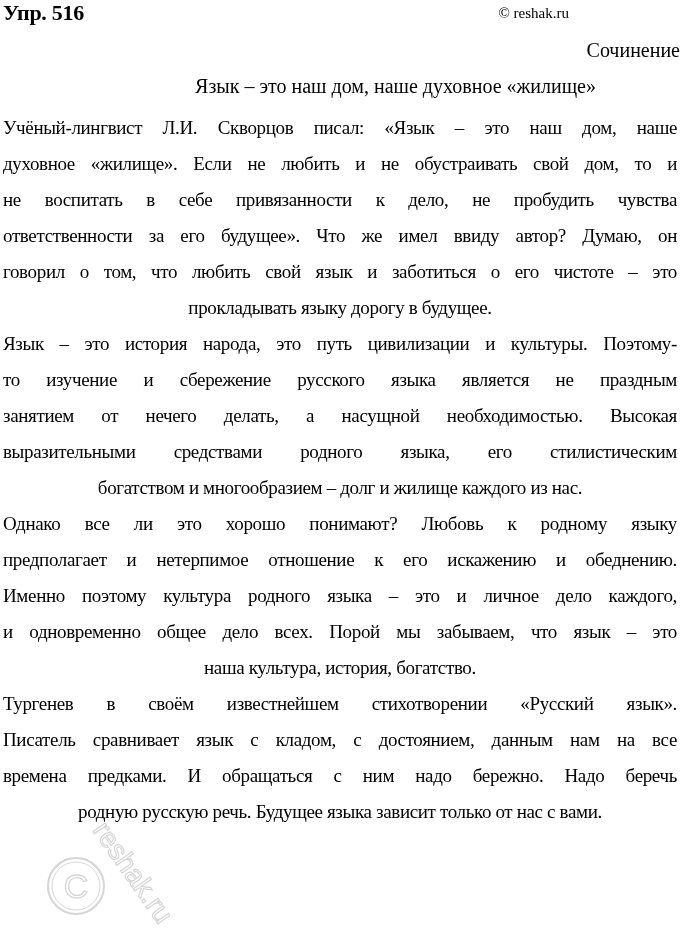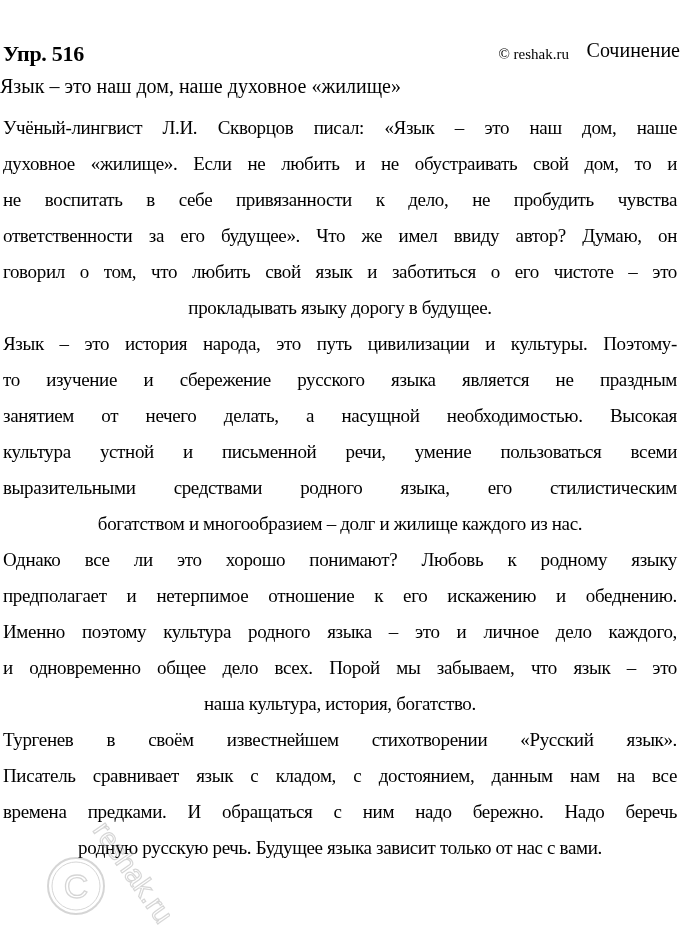--- a/index.html
+++ b/index.html
@@ -14,21 +14,20 @@
     overflow: hidden;
     font-family: "Liberation Serif", "DejaVu Serif", serif;
     color: #000000;
   }
   .header {
     position: absolute;
     top: 0;
     left: 0;
     width: 572px;
     height: 30px;
-    margin-top: 41px;
   }
   .ex-number {
     position: absolute;
     left: 3px;
     top: 1px;
     font-weight: bold;
     font-size: 22px;
     line-height: 24px;
     letter-spacing: -0.3px;
   }
@@ -46,23 +45,24 @@
     width: 680px;
     text-align: right;
     font-size: 20px;
     line-height: 24px;
   }
   .subtitle {
     position: absolute;
     top: 74px;
     left: 0;
     width: 580px;
-    text-align: left;
+    text-align: right;
     font-size: 20px;
     line-height: 24px;
+    padding-left: 16px;
   }
   .content {
     position: absolute;
     top: 110px;
     left: 3px;
     width: 674px;
   }
   .line {
     height: 36px;
     line-height: 36px;
@@ -106,21 +106,20 @@
     <div class="line j">духовное «жилище». Если не любить и не обустраивать свой дом, то и</div>
     <div class="line j">не воспитать в себе привязанности к дело, не пробудить чувства</div>
     <div class="line j">ответственности за его будущее». Что же имел ввиду автор? Думаю, он</div>
     <div class="line j">говорил о том, что любить свой язык и заботиться о его чистоте – это</div>
     <div class="line l">прокладывать языку дорогу в будущее.</div>
   </div>
   <div>
     <div class="line j">Язык – это история народа, это путь цивилизации и культуры. Поэтому-</div>
     <div class="line j">то изучение и сбережение русского языка является не праздным</div>
     <div class="line j">занятием от нечего делать, а насущной необходимостью. Высокая</div>
-    <div class="line j">культура устной и письменной речи, умение пользоваться всеми</div>
     <div class="line j">выразительными средствами родного языка, его стилистическим</div>
     <div class="line l">богатством и многообразием – долг и жилище каждого из нас.</div>
   </div>
   <div>
     <div class="line j">Однако все ли это хорошо понимают? Любовь к родному языку</div>
     <div class="line j">предполагает и нетерпимое отношение к его искажению и обеднению.</div>
     <div class="line j">Именно поэтому культура родного языка – это и личное дело каждого,</div>
     <div class="line j">и одновременно общее дело всех. Порой мы забываем, что язык – это</div>
     <div class="line l">наша культура, история, богатство.</div>
   </div>

